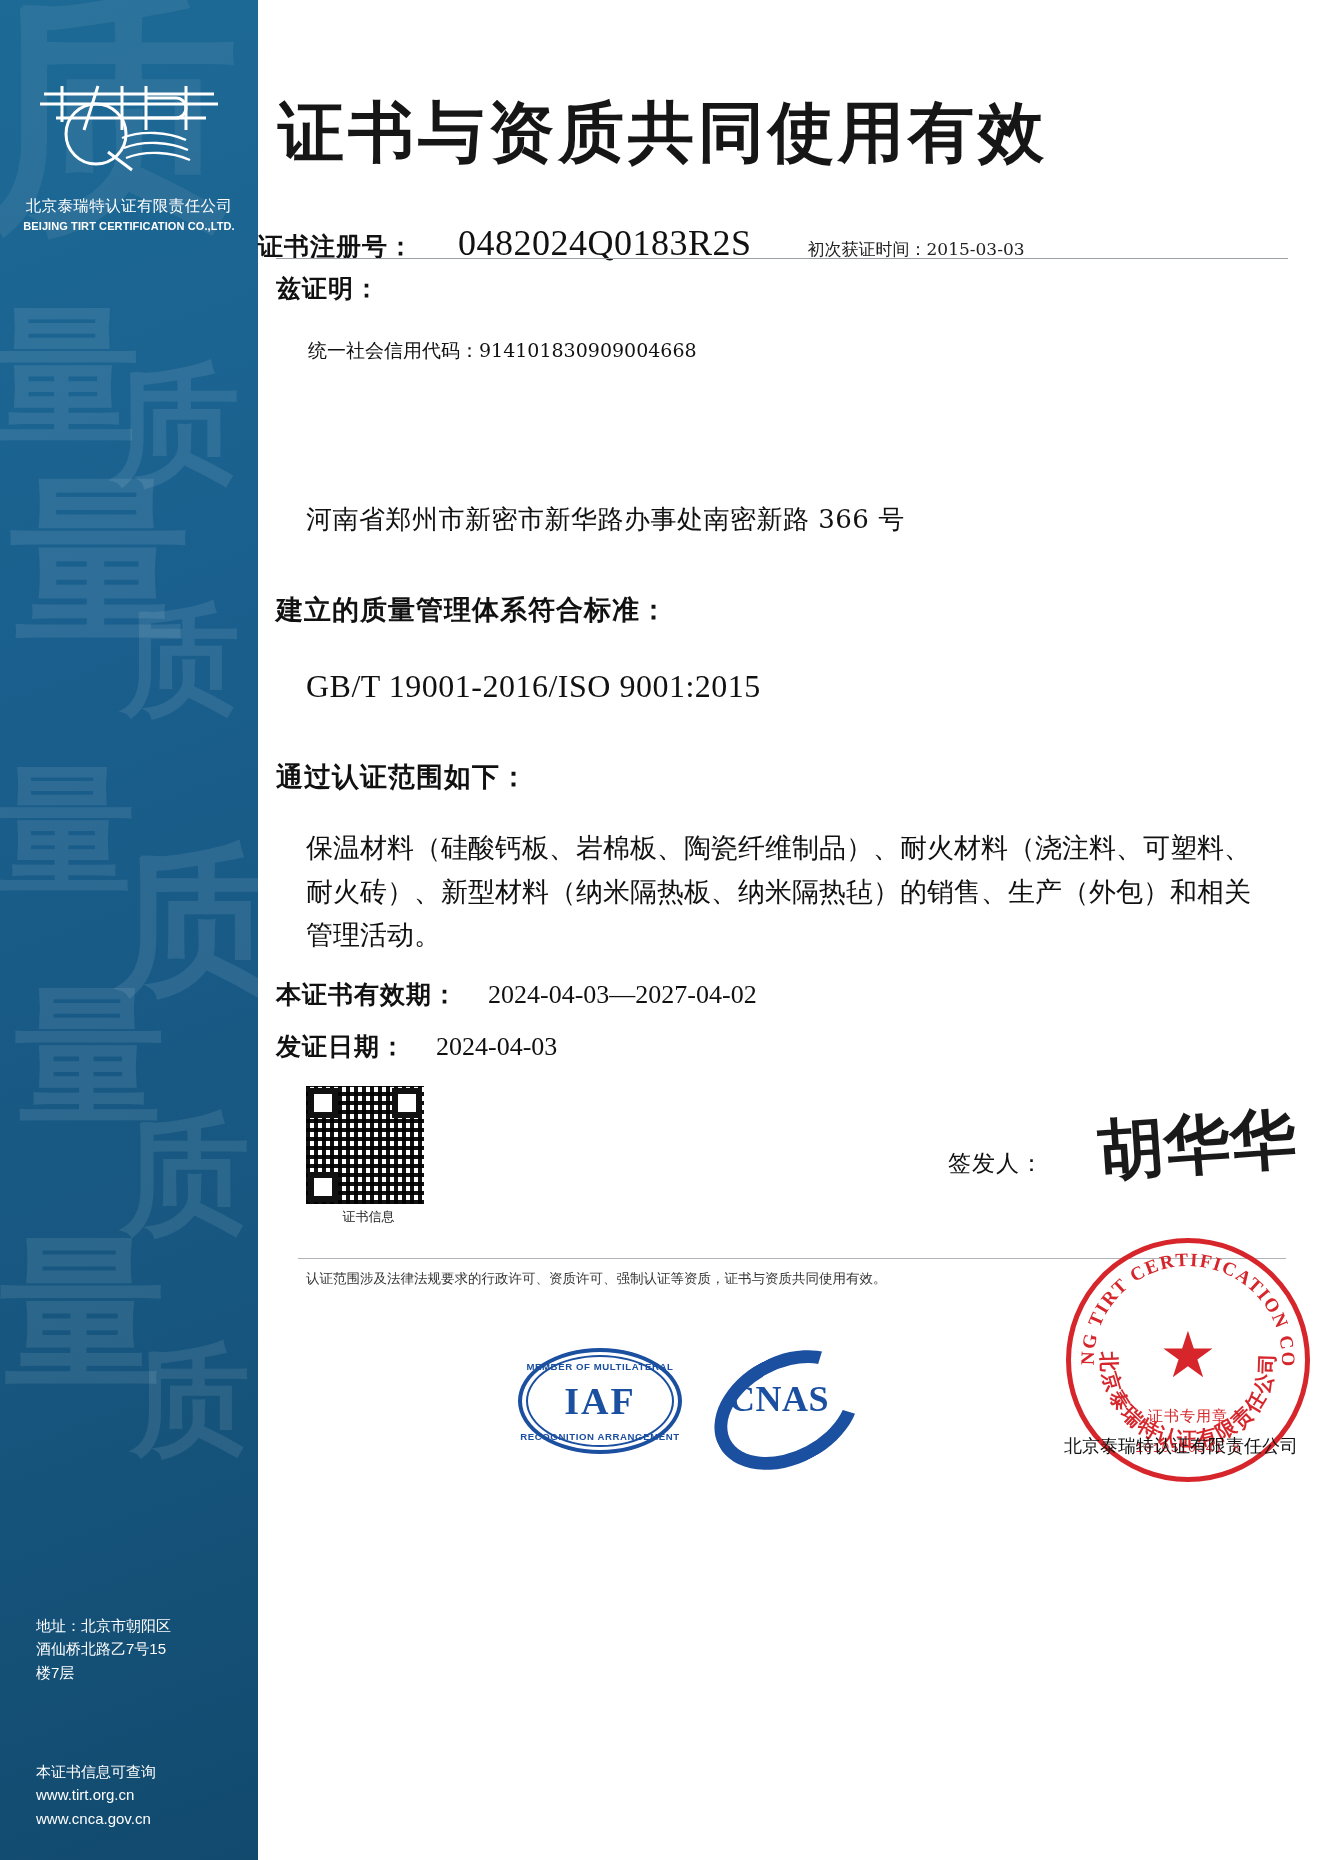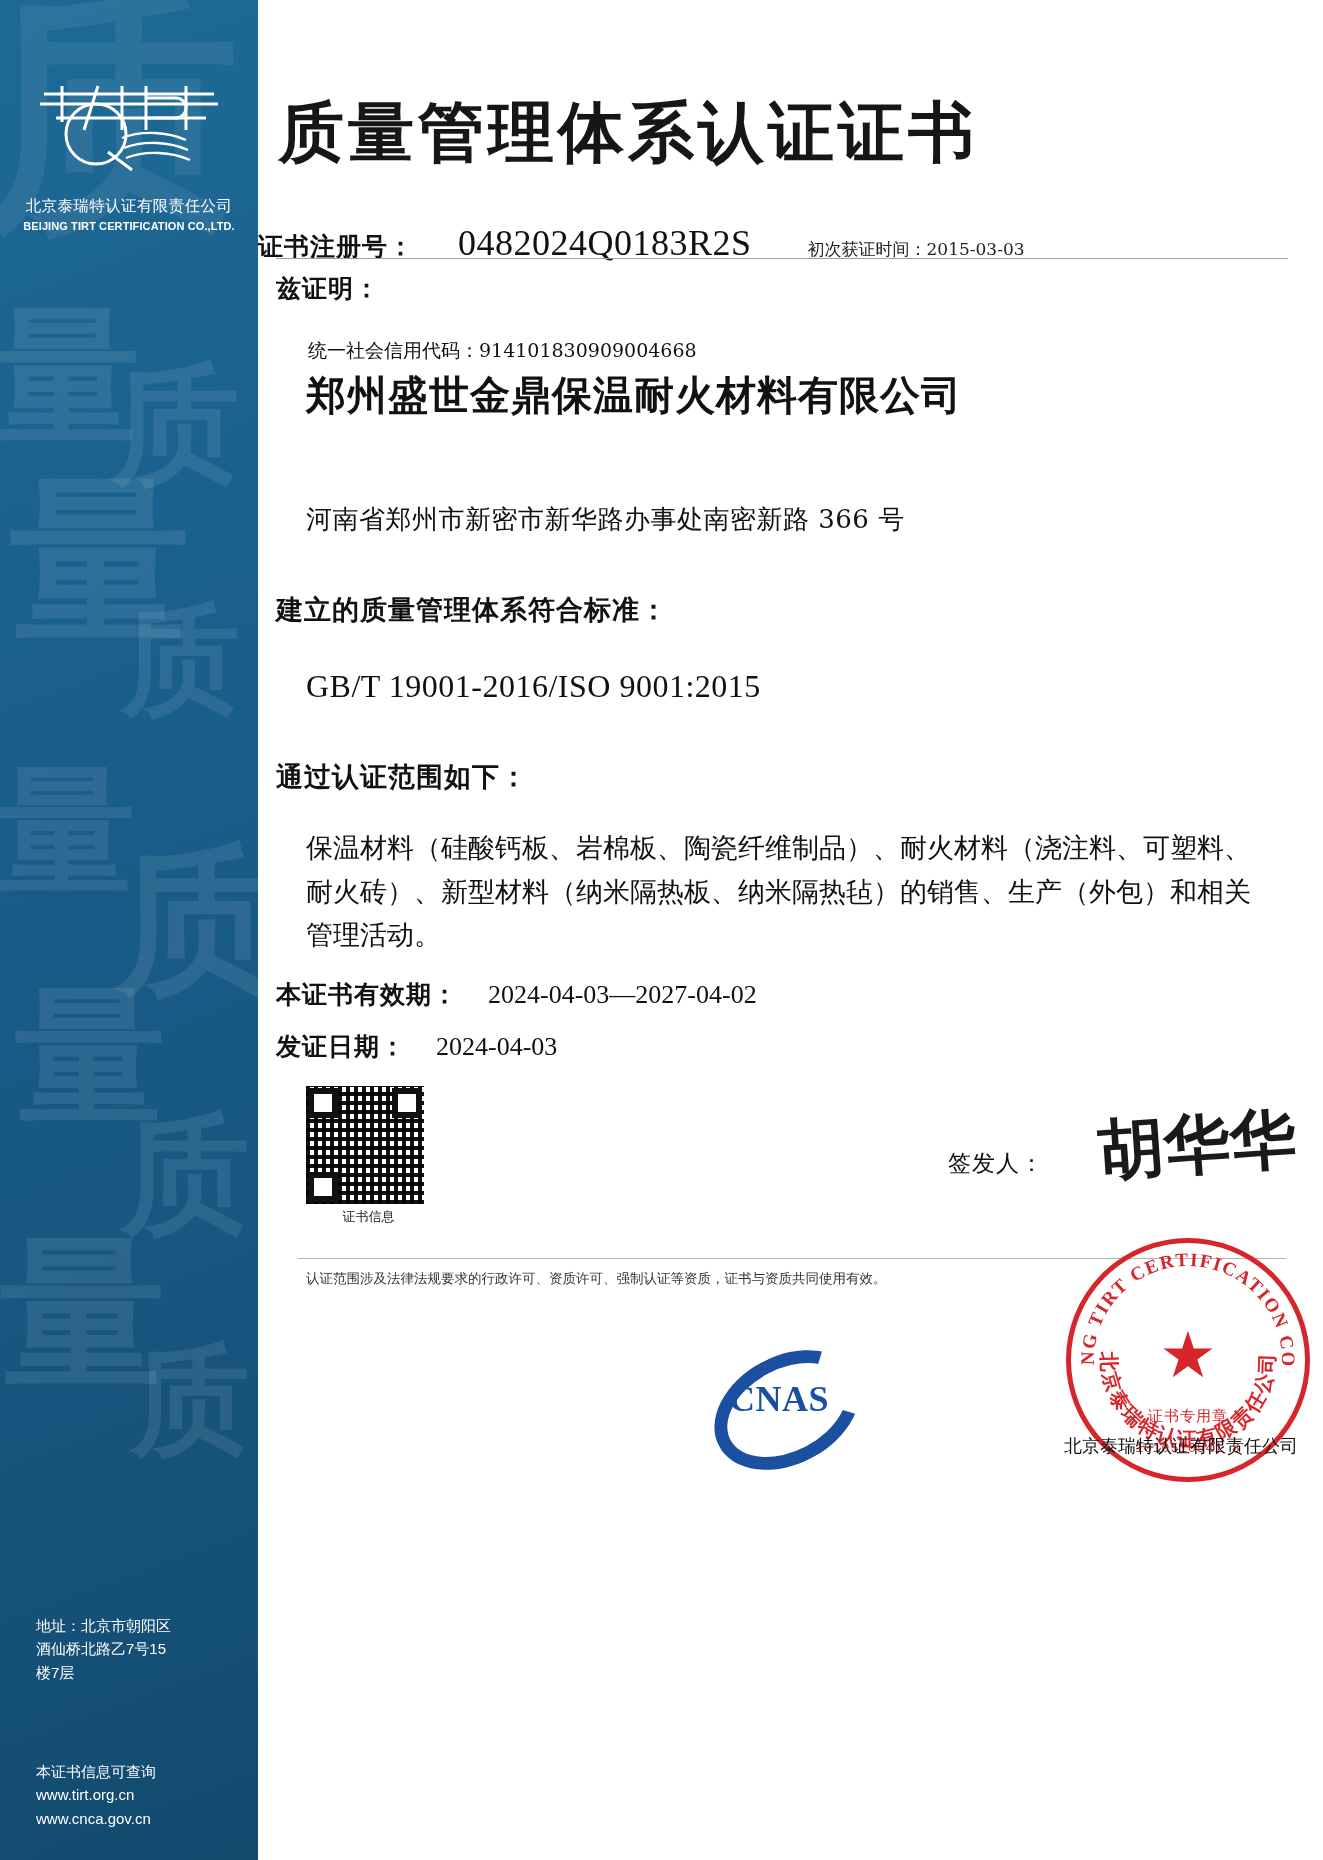--- a/index.html
+++ b/index.html
@@ -488,34 +488,33 @@
 楼7层</div>
     <div class="band-footer band-links">
       <div>本证书信息可查询</div>
       <div>www.tirt.org.cn</div>
       <div>www.cnca.gov.cn</div>
     </div>
   </div>
 
   <div class="content">
 
-    <div class="title">质量管理体系认证证书</div>
+    <div class="title">证书与资质共同使用有效</div>
 
     <div class="regline">
       <span class="reg-label">证书注册号：</span>
       <span class="reg-value">0482024Q0183R2S</span>
       <span class="reg-first">初次获证时间：2015-03-03</span>
     </div>
 
     <div class="hr hr-1"></div>
 
     <div class="hereby">兹证明：</div>
 
     <div class="credit-code">统一社会信用代码：914101830909004668</div>
-    <div class="company">郑州盛世金鼎保温耐火材料有限公司</div>
     <div class="address">河南省郑州市新密市新华路办事处南密新路 366 号</div>
 
     <div class="section-head sh-standard">建立的质量管理体系符合标准：</div>
     <div class="standard-value">GB/T 19001-2016/ISO 9001:2015</div>
 
     <div class="section-head sh-scope">通过认证范围如下：</div>
     <div class="scope-text">保温材料（硅酸钙板、岩棉板、陶瓷纤维制品）、耐火材料（浇注料、可塑料、耐火砖）、新型材料（纳米隔热板、纳米隔热毡）的销售、生产（外包）和相关管理活动。</div>
 
     <div class="valid-row">
       <span class="vi-label">本证书有效期：</span>
@@ -533,20 +532,27 @@
         </div>
       <div class="qr-caption">证书信息</div>
     </div>
 
     <div class="signer">签发人：</div>
     <div class="signature">胡华华</div>
 
     <div class="hr hr-2"></div>
     <div class="note-2">认证范围涉及法律法规要求的行政许可、资质许可、强制认证等资质，证书与资质共同使用有效。</div>
 
+    <div class="iaf">
+      <div class="iaf-oval"></div>
+      <div class="iaf-oval2"></div>
+      <div class="iaf-top">MEMBER OF MULTILATERAL</div>
+      <div class="iaf-text">IAF</div>
+      <div class="iaf-bot">RECOGNITION  ARRANGEMENT</div>
+    </div>
 
     <div class="cnas">
       <div class="cnas-swoosh"></div>
       <div class="cnas-label">CNAS</div>
     </div>
 
 
     <div class="seal">
       <div class="seal-ring"></div>
       <svg class="seal-arc" viewBox="0 0 244 244" aria-hidden="true">

